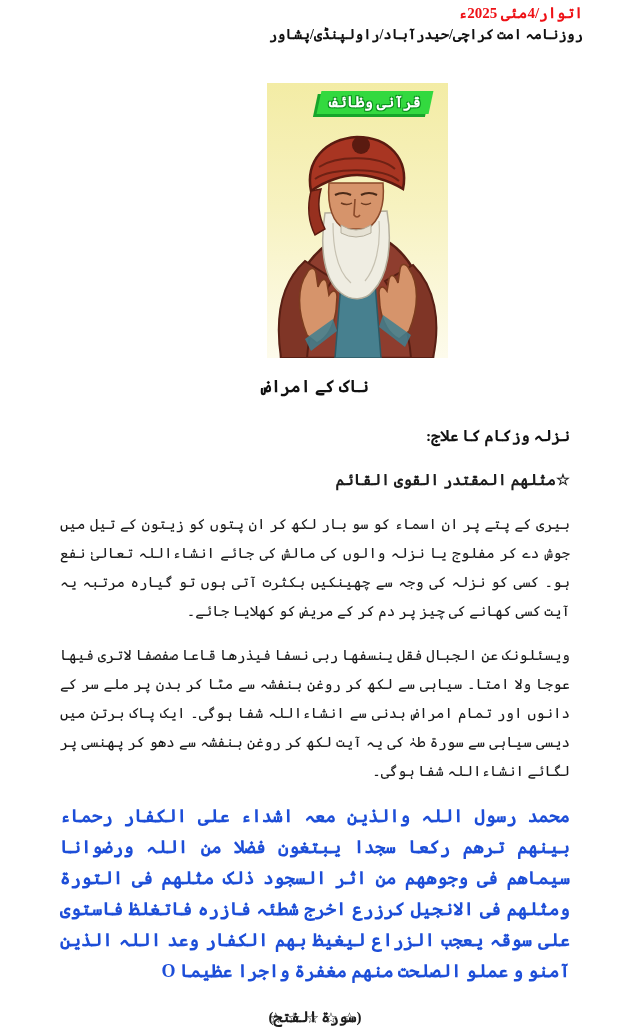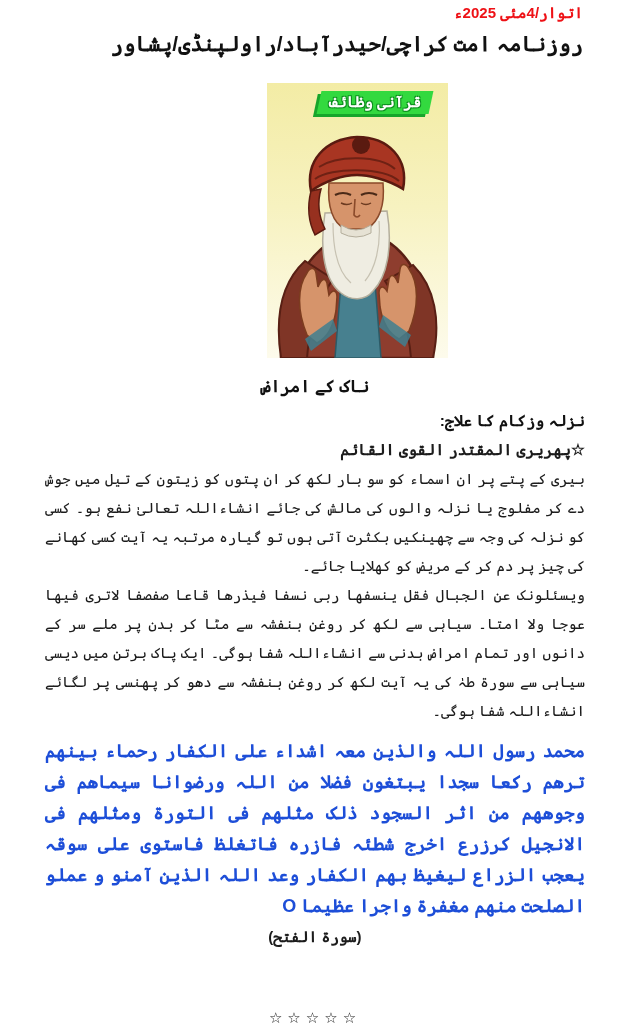--- a/index.html
+++ b/index.html
@@ -1,27 +1,27 @@
 <!DOCTYPE html>
 <html lang="ur" dir="rtl"><head>
 <meta charset="utf-8">
 <style>
   html,body{margin:0;padding:0;background:#ffffff;}
   .page{
     position:relative;width:552px;height:1035px;margin:0 auto;
     background:#ffffff;overflow:hidden;direction:rtl;
-    font-family:Liberation Sans, sans-serif;color:#1c1c1c;
+    font-family:Liberation Serif, serif;color:#1c1c1c;
   }
   .date{
     position:absolute;top:4px;right:8px;
     color:#ee1116;font-size:15px;font-weight:bold;direction:rtl;
   }
   .paper-line{
-    position:absolute;top:32px;right:8px;
-    font-size:21px;font-weight:bold;color:#111;direction:rtl;
+    position:absolute;top:26px;right:8px;
+    font-size:14px;font-weight:bold;color:#111;direction:rtl;
   }
   .illus{
     position:absolute;top:83px;left:228px;width:181px;height:275px;
     background:linear-gradient(180deg,#f3eca5 0%,#f7f2c0 45%,#fdfbec 100%);
   }
   .banner{
     position:absolute;top:8px;left:52px;padding:2px 10px 3px 10px;
     background:#33d93f;transform:skewX(-12deg);
     box-shadow:-3px 3px 0 #17a52b;
   }
@@ -31,21 +31,21 @@
     text-shadow:1px 1px 0 #0c8f1e,-1px -1px 0 #0c8f1e,1px -1px 0 #0c8f1e,-1px 1px 0 #0c8f1e;
   }
   .illus svg{position:absolute;left:0;top:0;}
   .title{
     position:absolute;top:376px;left:0;right:0;margin:0;
     text-align:center;font-size:17px;font-weight:bold;color:#111;
   }
   .article{
     position:absolute;top:406px;left:6px;right:6px;direction:rtl;
   }
-  .article p{margin:0;padding:0;}
+  .article p{margin:15px;padding:0;}
   .sec-heading{
     text-align:right;font-size:15.5px;font-weight:bold;line-height:29px;color:#111;
   }
   .line{ text-align:right;font-size:14.5px;line-height:29px; }
   .names-line{ text-align:right;font-size:15.5px;line-height:30px;font-weight:bold; }
   .para{
     text-align:justify;font-size:14.5px;line-height:29px;
   }
   .verse-center{
     text-align:center;font-size:15px;line-height:31px;font-weight:bold;
@@ -110,21 +110,21 @@
     </svg>
     <div class="banner">
       <span>قرآنی وظائف</span>
     </div>
   </div>
 
   <h1 class="title">ناک کے امراض</h1>
 
   <div class="article">
     <p class="sec-heading">نزلہ وزکام کا علاج:</p>
-    <p class="names-line">☆پھریری المقتدر القوی القائم</p>
+    <p class="names-line">☆مثلھم المقتدر القوی القائم</p>
     <p class="para">بیری کے پتے پر ان اسماء کو سو بار لکھ کر ان پتوں کو زیتون کے تیل میں جوش دے کر مفلوج یا نزلہ والوں کی مالش کی جائے انشاءاللہ تعالیٰ نفع ہو۔ کسی کو نزلہ کی وجہ سے چھینکیں بکثرت آتی ہوں تو گیارہ مرتبہ یہ آیت کسی کھانے کی چیز پر دم کر کے مریض کو کھلایا جائے۔</p>
     <p class="para">ویسئلونک عن الجبال فقل ینسفھا ربی نسفا فیذرھا قاعا صفصفا لاتری فیھا عوجا ولا امتا۔ سیاہی سے لکھ کر روغن بنفشہ سے مٹا کر بدن پر ملے سر کے دانوں اور تمام امراض بدنی سے انشاءاللہ شفا ہوگی۔ ایک پاک برتن میں دیسی سیاہی سے سورۃ طہٰ کی یہ آیت لکھ کر روغن بنفشہ سے دھو کر پھنسی پر لگائے انشاءاللہ شفا ہوگی۔</p>
     <p class="quran">محمد رسول اللہ والذین معہ اشداء علی الکفار رحماء بینھم ترھم رکعا سجدا یبتغون فضلا من اللہ ورضوانا سیماھم فی وجوھھم من اثر السجود ذلک مثلھم فی التورۃ ومثلھم فی الانجیل کرزرع اخرج شطئہ فازرہ فاتغلظ فاستوی علی سوقہ یعجب الزراع لیغیظ بھم الکفار وعد اللہ الذین آمنو و عملو الصلحت منھم مغفرۃ واجرا عظیما O</p>
     <p class="quran-ref">(سورۃ الفتح)</p>
   </div>
 
   <div class="stars">☆☆☆☆☆</div>
 
 </div>
 

